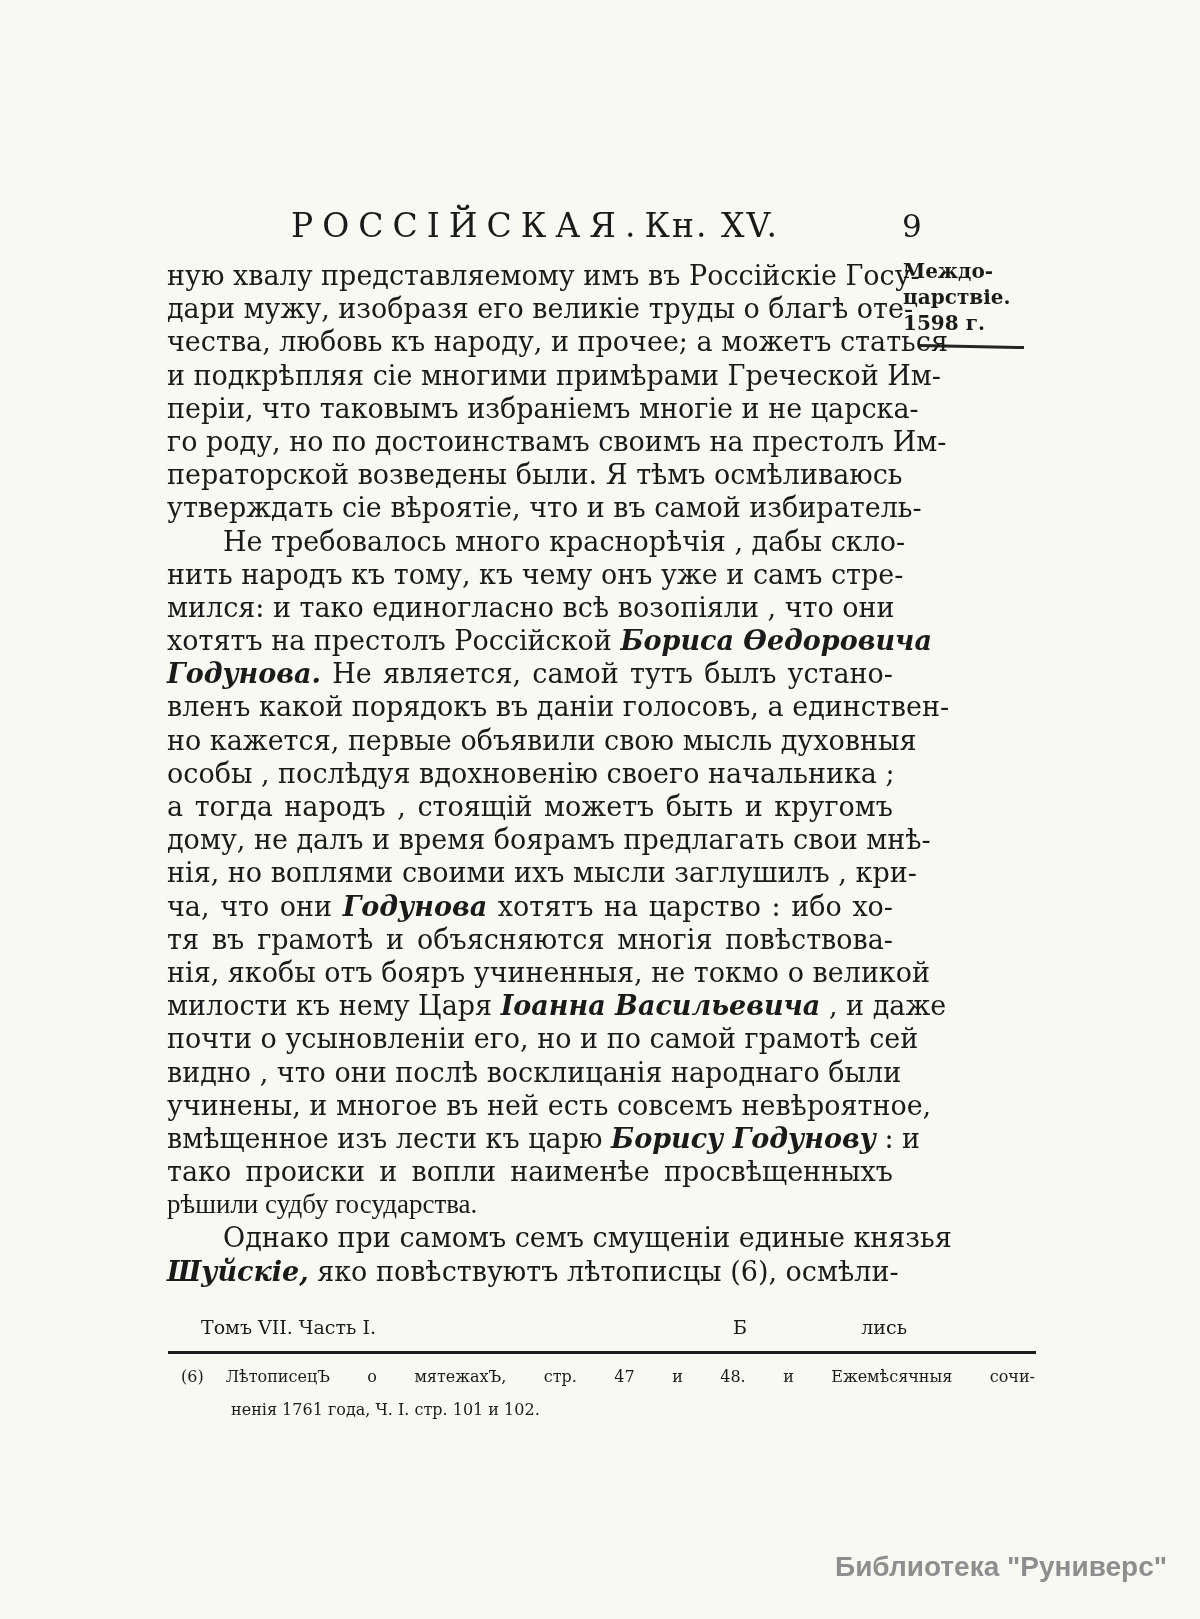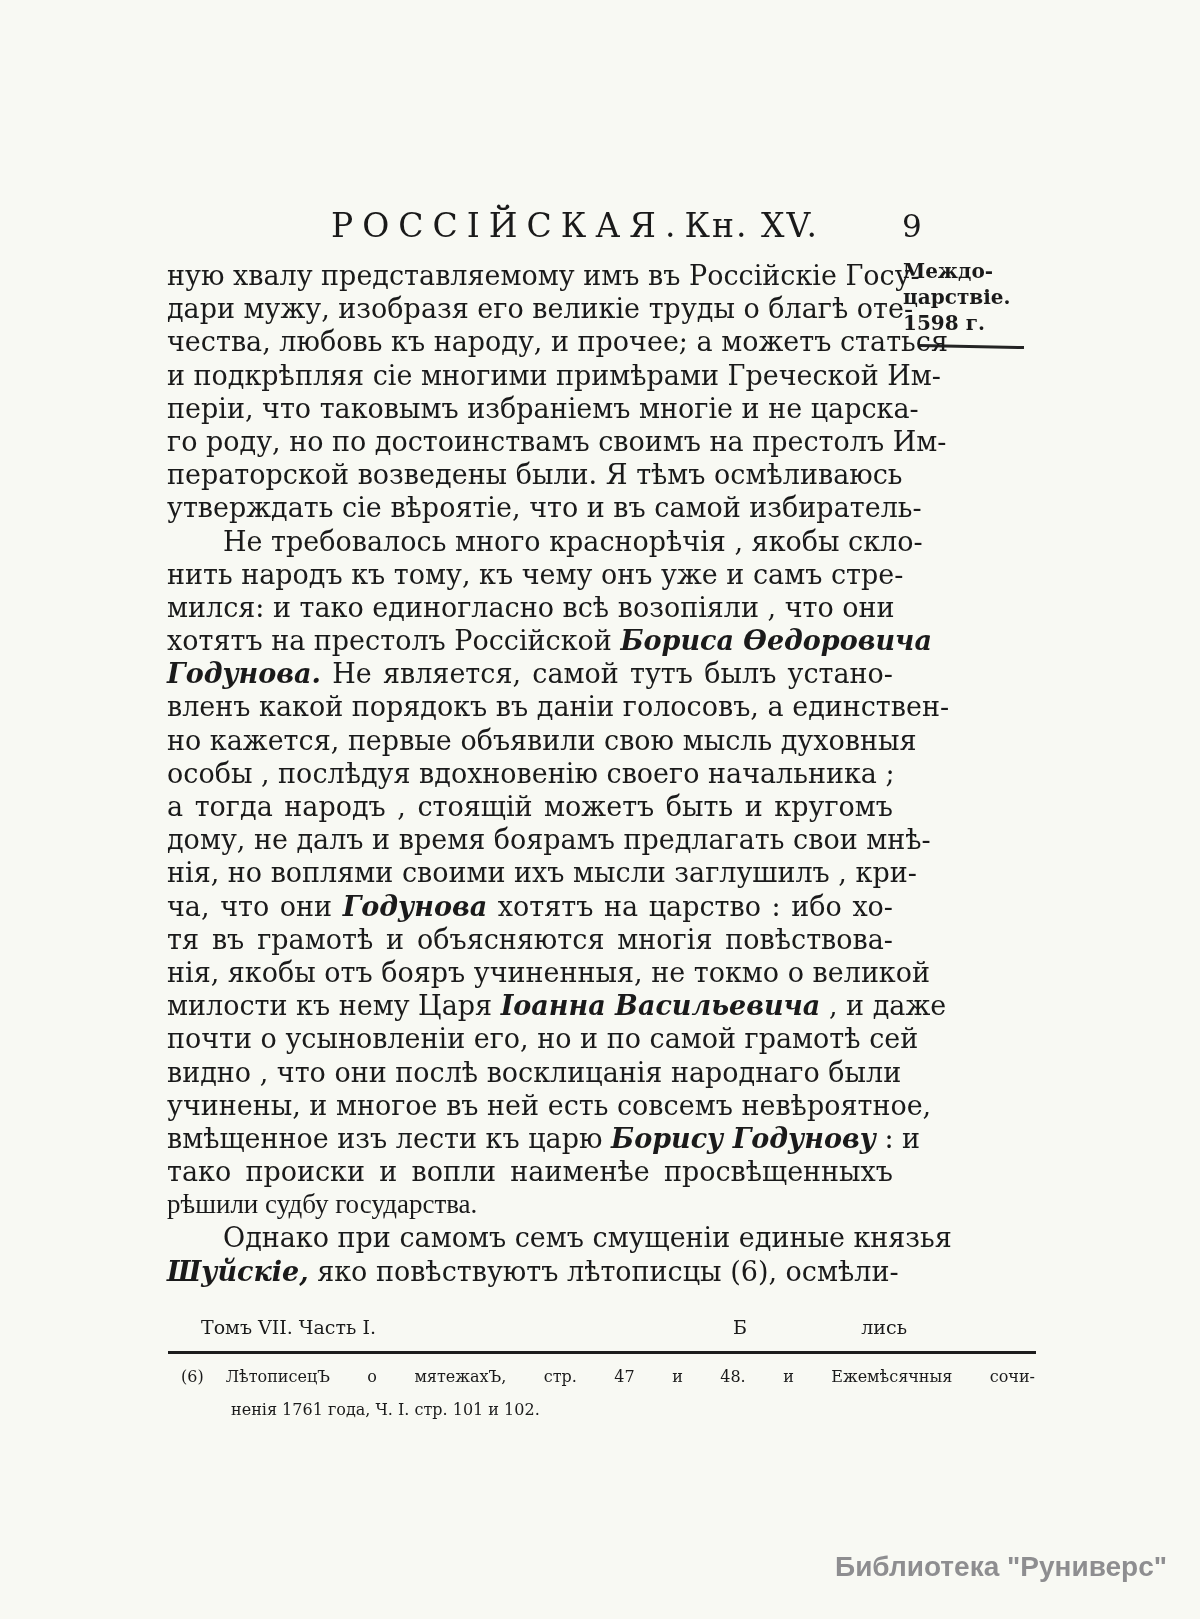--- a/index.html
+++ b/index.html
@@ -7,21 +7,21 @@
     position:relative;
     width:1200px;height:1619px;
     margin:0 auto;
     background:#f8f9f3;
     font-family:"DejaVu Serif",serif;
     color:#1a1a1a;
     overflow:hidden;
   }
   
   .header{position:absolute;top:206px;left:291px;white-space:nowrap;}
-  .header .title{font-size:33px;letter-spacing:9px;margin-left:40px;}
+  .header .title{font-size:33px;letter-spacing:9px;}
   .header .book{font-size:33px;letter-spacing:2px;margin-left:0;}
   .pagenum{position:absolute;top:208px;left:902px;font-size:31px;}
 
   
   .body-block{position:absolute;left:167px;top:259px;width:726px;font-size:27px;}
   .bline{
     height:33.2px;line-height:33.2px;
     text-align:justify;text-align-last:justify;
     white-space:nowrap;
   }
@@ -78,21 +78,21 @@
 
   <div class="body-block" id="body">
       <div class="bline"><span>ную хвалу представляемому имъ въ Россійскіе Госу-</span></div>
       <div class="bline"><span>дари мужу, изобразя его великіе труды о благѣ оте-</span></div>
       <div class="bline"><span>чества, любовь къ народу, и прочее; а можетъ статься</span></div>
       <div class="bline"><span>и подкрѣпляя сіе многими примѣрами Греческой Им-</span></div>
       <div class="bline"><span>періи, что таковымъ избраніемъ многіе и не царска-</span></div>
       <div class="bline"><span>го роду, но по достоинствамъ своимъ на престолъ Им-</span></div>
       <div class="bline"><span>ператорской возведены были. Я тѣмъ осмѣливаюсь</span></div>
       <div class="bline"><span>утверждать сіе вѣроятіе, что и въ самой избиратель-</span></div>
-      <div class="bline indent"><span>Не требовалось много краснорѣчія , якобы скло-</span></div>
+      <div class="bline indent"><span>Не требовалось много краснорѣчія , дабы скло-</span></div>
       <div class="bline"><span>нить народъ къ тому, къ чему онъ уже и самъ стре-</span></div>
       <div class="bline"><span>мился: и тако единогласно всѣ возопіяли , что они</span></div>
       <div class="bline"><span>хотятъ на престолъ Россійской </span><span class="it">Бориса Ѳедоровича</span></div>
       <div class="bline"><span class="it">Годунова.</span><span> Не является, самой тутъ былъ устано-</span></div>
       <div class="bline"><span>вленъ какой порядокъ въ даніи голосовъ, а единствен-</span></div>
       <div class="bline"><span>но кажется, первые объявили свою мысль духовныя</span></div>
       <div class="bline"><span>особы , послѣдуя вдохновенію своего начальника ;</span></div>
       <div class="bline"><span>а тогда народъ , стоящій можетъ быть и кругомъ</span></div>
       <div class="bline"><span>дому, не далъ и время боярамъ предлагать свои мнѣ-</span></div>
       <div class="bline"><span>нія, но воплями своими ихъ мысли заглушилъ , кри-</span></div>

